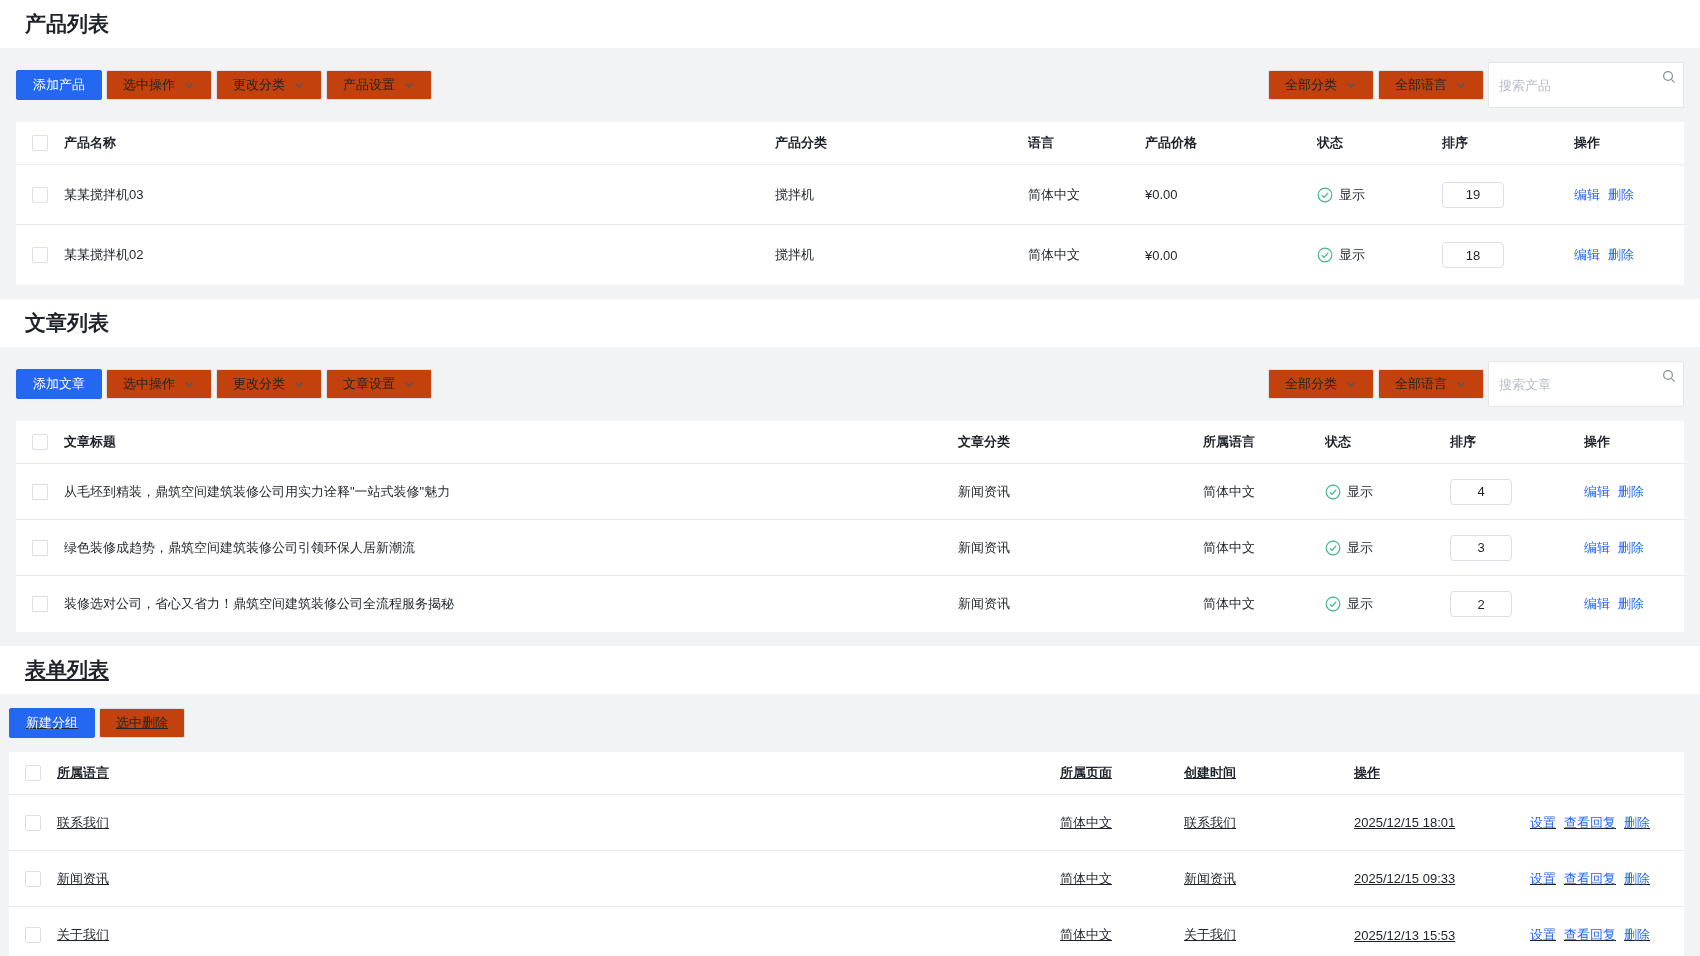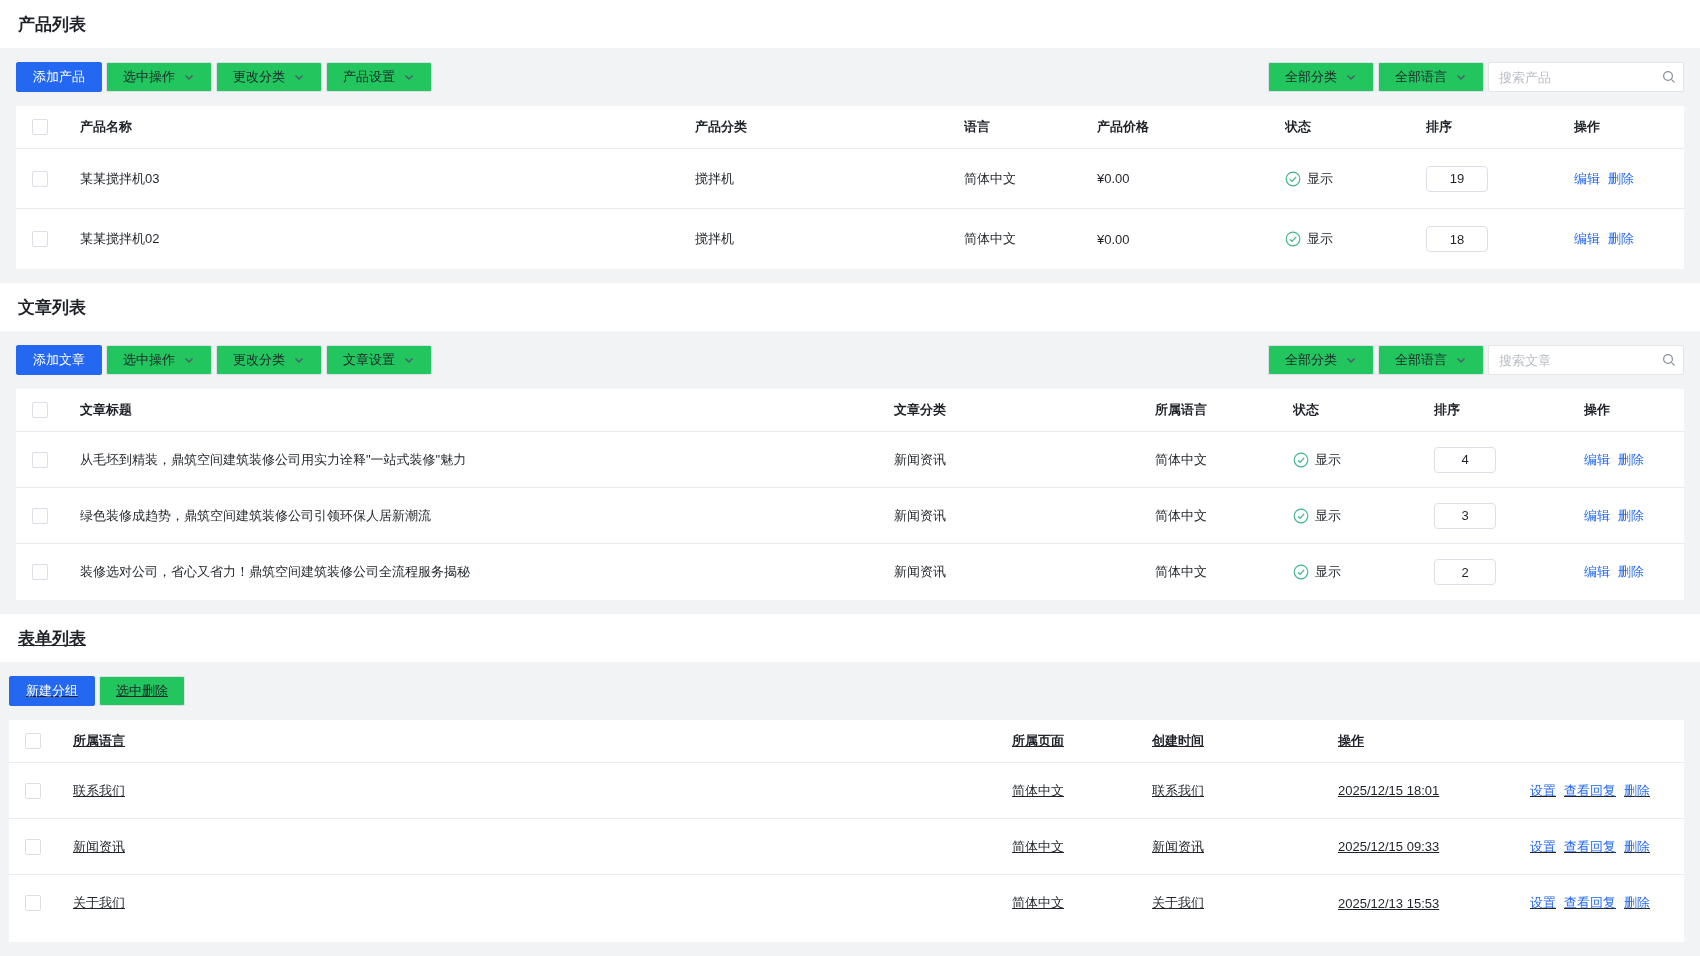--- a/index.html
+++ b/index.html
@@ -7,37 +7,37 @@
     --text:#1f2329; --muted:#86909c; --btn-border:#dcdfe6;
   }
   *{box-sizing:border-box; margin:0; padding:0;}
   html,body{width:1700px; height:956px; overflow:hidden;}
   body{
     background:#fff; color:var(--text);
     font-family:"Liberation Sans","DejaVu Sans",sans-serif; font-size:13px;
     display:flex; flex-direction:column;
   }
   .section-title{height:48px; display:flex; align-items:center; padding:0 18px;
-    font-size:17px; font-weight:bold; background:#fff;}
+    font-size:21px; font-weight:bold; background:#fff;margin-left:7px;}
   .panel{background:var(--panel-bg); padding:14px 16px;}
   .toolbar{display:flex; justify-content:space-between; align-items:center; margin-bottom:14px;}
   .tb-left,.tb-right{display:flex; align-items:center; gap:4px;}
   .btn{height:30px; display:inline-flex; align-items:center; gap:8px; padding:0 16px;
-    background:#22c55e; border:1px solid var(--btn-border); border-radius:2px;
+    background:#c2410c; border:1px solid var(--btn-border); border-radius:2px;
     font-size:13px; color:var(--text); cursor:pointer; white-space:nowrap;}
   .btn-primary{background:var(--accent); border-color:var(--accent); color:#fff;}
   .chev{display:inline-block; line-height:0;}
-  .search{position:relative; width:196px; height:30px;}
+  .search{position:relative; width:196px; height:46px;}
   .search input{width:100%; height:100%; border:1px solid #e3e5e8; border-radius:2px;
     background:#fff; padding:0 30px 0 10px; font-size:13px; color:var(--text);
     font-family:inherit; outline:none;}
   .search input::placeholder{color:#b8bcc4;}
   .search .mag{position:absolute; right:8px; top:8px; line-height:0;}
   .table{background:#fff;}
-  .row{display:grid; align-items:center; border-bottom:1px solid var(--border);gap:16px;}
+  .row{display:grid; align-items:center; border-bottom:1px solid var(--border);}
   .row:last-child{border-bottom:0;}
   .thead{height:43px; font-weight:bold;}
   .trow{height:60px;}
   .trow-s{height:56px;}
   .cell{display:flex; align-items:center; overflow:hidden; white-space:nowrap;}
   .cell-check{justify-content:center;}
   .checkbox{width:16px; height:16px; border:1px solid var(--btn-border); border-radius:2px;
     background:#fff; cursor:pointer;}
   .grid-products{grid-template-columns:48px 1fr 253px 117px 172px 125px 132px 110px;}
   .grid-articles{grid-template-columns:48px 1fr 245px 122px 125px 134px 100px;}

